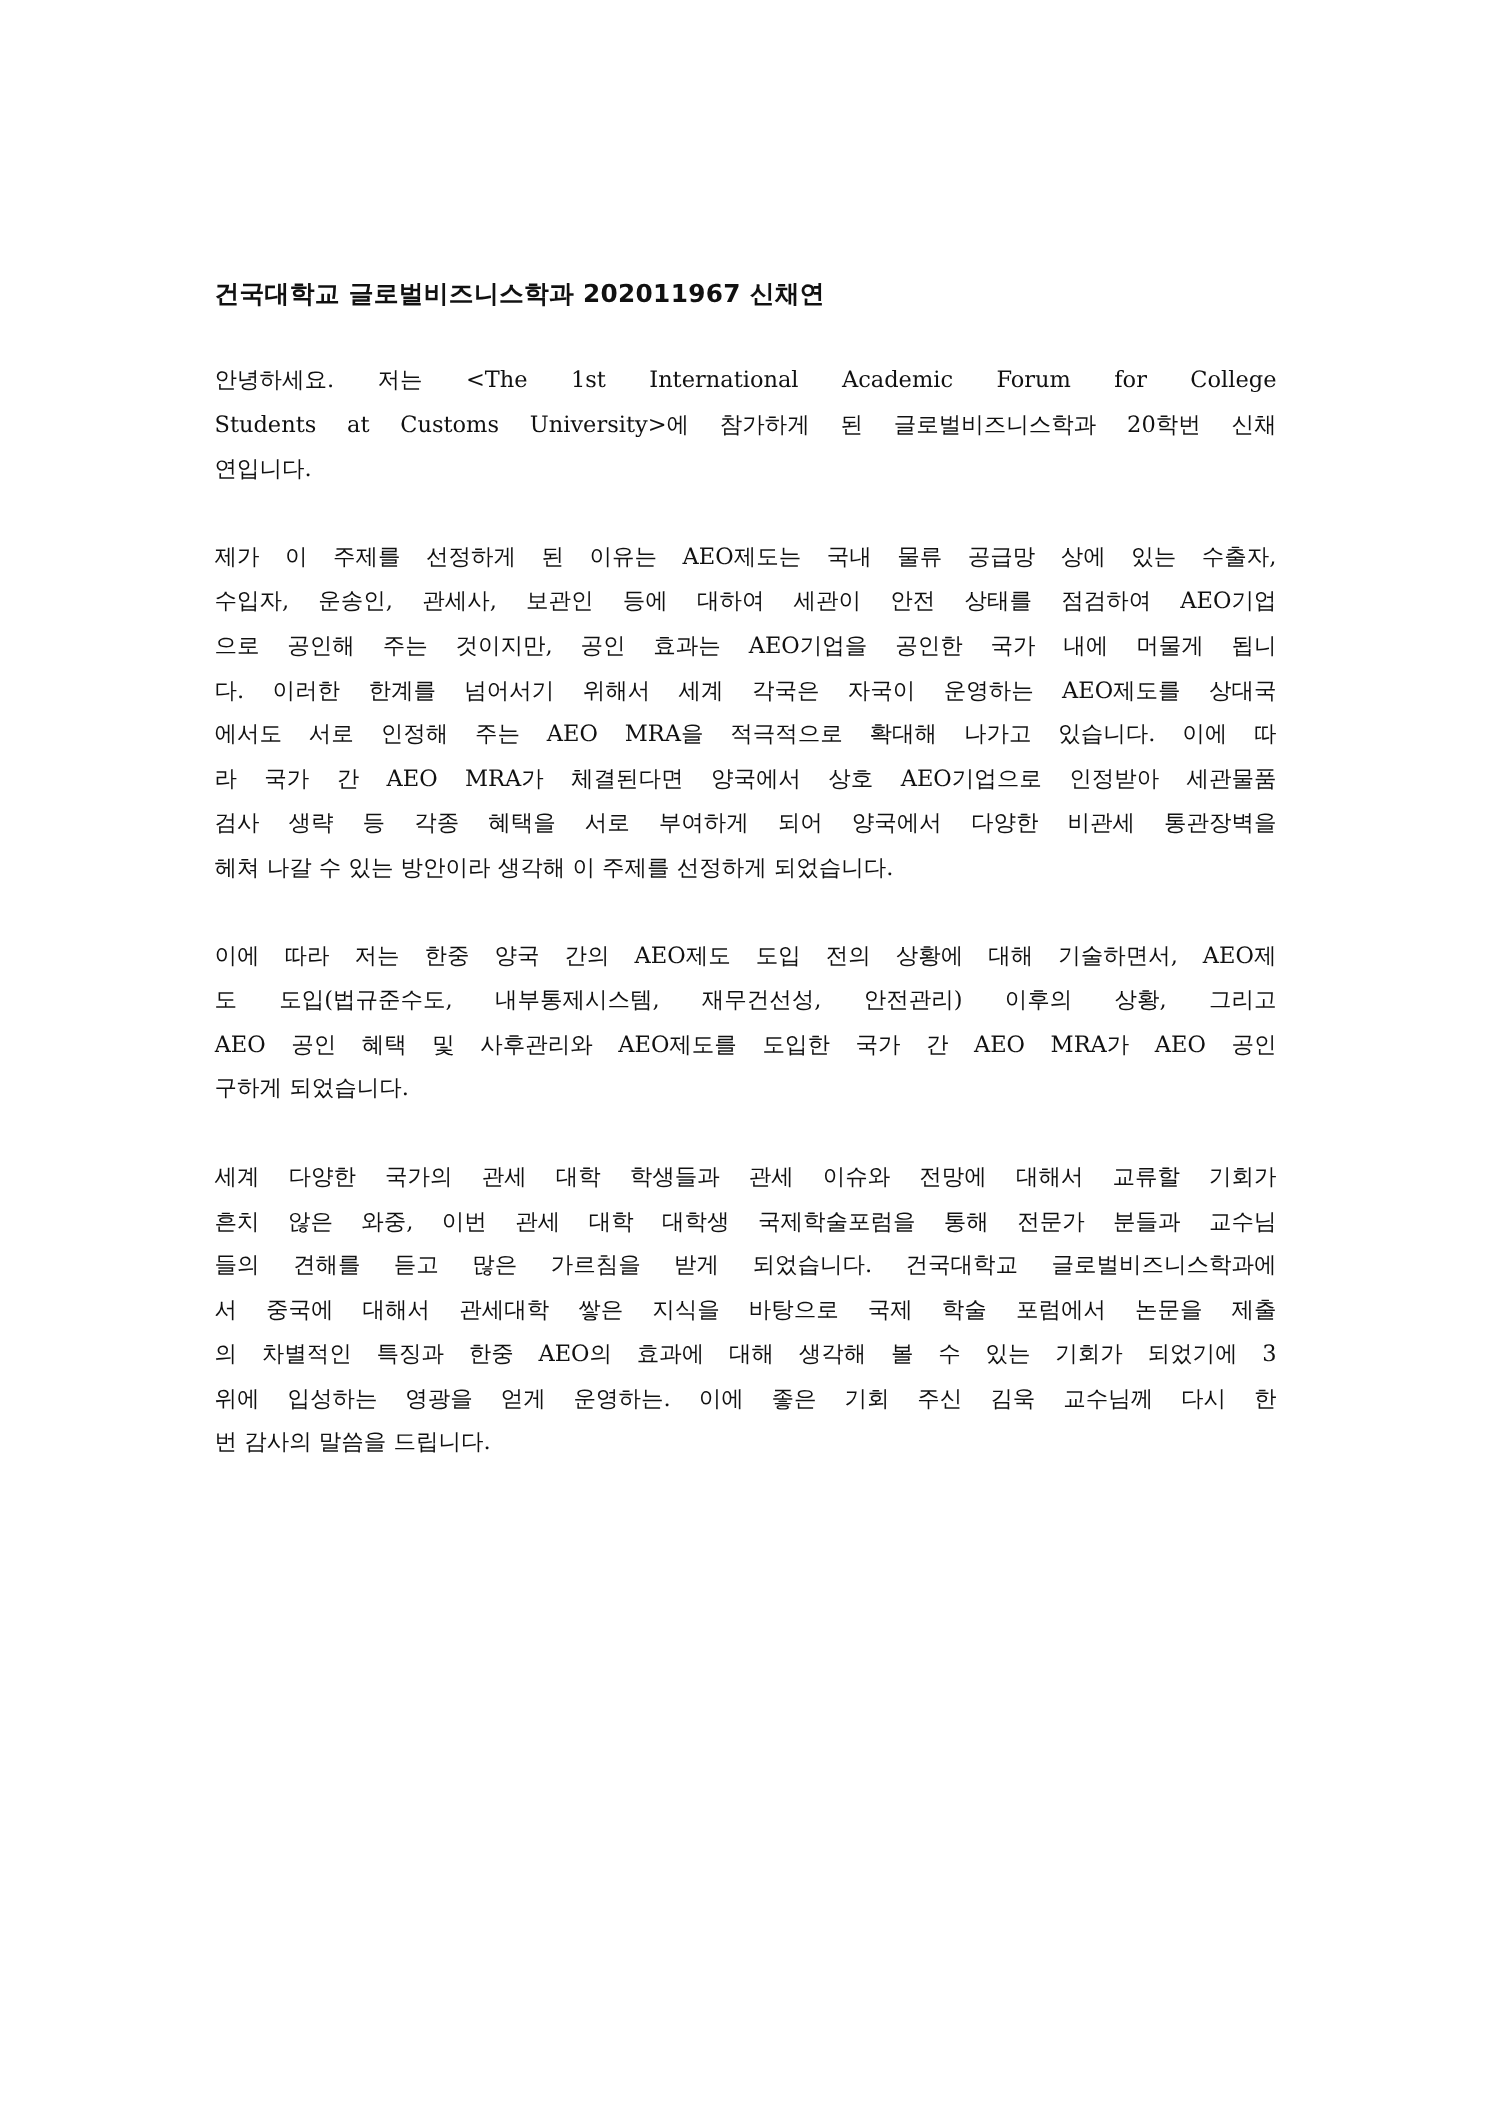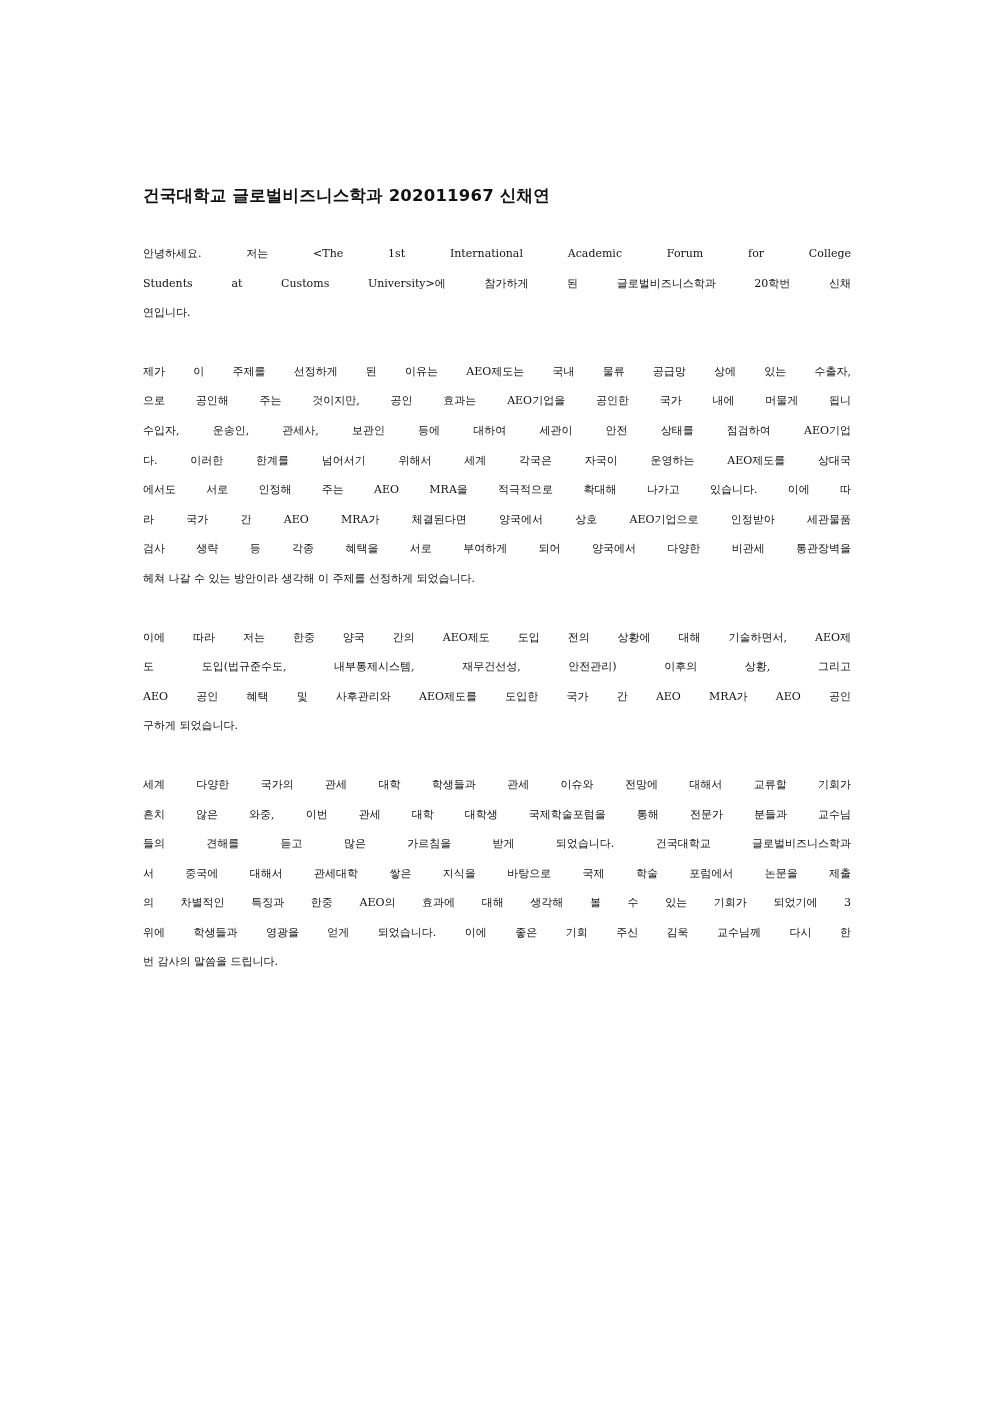--- a/index.html
+++ b/index.html
@@ -3,54 +3,54 @@
 <meta charset="utf-8">
 <style>
   html, body { margin: 0; padding: 0; background: #ffffff; }
   body { width: 992px; height: 1403px; position: relative; overflow: hidden;
          font-family: "DejaVu Serif", "Liberation Serif", serif; color: #111; }
   .page { position: absolute; left: 143px; top: 160px; width: 708px; margin-top: 21px; }
   .title { font-family: "DejaVu Sans", "Liberation Sans", sans-serif; font-weight: bold;
            font-size: 16.5px; line-height: 30px; height: 30px; margin-bottom: 28px;
            letter-spacing: 0.2px; }
   .para { margin-bottom: 29px; }
-  .line { font-size: 11px; line-height: 29.6px; height: 29.6px; white-space: nowrap;
+  .line { font-size: 15px; line-height: 29.6px; height: 29.6px; white-space: nowrap;
           text-align: justify; text-align-last: justify; overflow: hidden; }
   .line.last { text-align-last: left; }
 </style>
 </head>
 <body>
 
 <div class="page">
   <div class="title">건국대학교 글로벌비즈니스학과 202011967 신채연</div>
   <div id="paras">
       <div class="para">
         <div class="line">안녕하세요. 저는 &lt;The 1st International Academic Forum for College</div>
         <div class="line">Students at Customs University&gt;에 참가하게 된 글로벌비즈니스학과 20학번 신채</div>
         <div class="line last">연입니다.</div>
       </div>
       <div class="para">
         <div class="line">제가 이 주제를 선정하게 된 이유는 AEO제도는 국내 물류 공급망 상에 있는 수출자,</div>
+        <div class="line">수입자, 운송인, 관세사, 보관인 등에 대하여 세관이 안전 상태를 점검하여 AEO기업</div>
         <div class="line">으로 공인해 주는 것이지만, 공인 효과는 AEO기업을 공인한 국가 내에 머물게 됩니</div>
-        <div class="line">수입자, 운송인, 관세사, 보관인 등에 대하여 세관이 안전 상태를 점검하여 AEO기업</div>
         <div class="line">다. 이러한 한계를 넘어서기 위해서 세계 각국은 자국이 운영하는 AEO제도를 상대국</div>
         <div class="line">에서도 서로 인정해 주는 AEO MRA을 적극적으로 확대해 나가고 있습니다. 이에 따</div>
         <div class="line">라 국가 간 AEO MRA가 체결된다면 양국에서 상호 AEO기업으로 인정받아 세관물품</div>
         <div class="line">검사 생략 등 각종 혜택을 서로 부여하게 되어 양국에서 다양한 비관세 통관장벽을</div>
         <div class="line last">헤쳐 나갈 수 있는 방안이라 생각해 이 주제를 선정하게 되었습니다.</div>
       </div>
       <div class="para">
         <div class="line">이에 따라 저는 한중 양국 간의 AEO제도 도입 전의 상황에 대해 기술하면서, AEO제</div>
         <div class="line">도 도입(법규준수도, 내부통제시스템, 재무건선성, 안전관리) 이후의 상황, 그리고</div>
         <div class="line">AEO 공인 혜택 및 사후관리와 AEO제도를 도입한 국가 간 AEO MRA가 AEO 공인</div>
         <div class="line last">구하게 되었습니다.</div>
       </div>
       <div class="para">
         <div class="line">세계 다양한 국가의 관세 대학 학생들과 관세 이슈와 전망에 대해서 교류할 기회가</div>
         <div class="line">흔치 않은 와중, 이번 관세 대학 대학생 국제학술포럼을 통해 전문가 분들과 교수님</div>
-        <div class="line">들의 견해를 듣고 많은 가르침을 받게 되었습니다. 건국대학교 글로벌비즈니스학과</div>
+        <div class="line">들의 견해를 듣고 많은 가르침을 받게 되었습니다. 건국대학교 글로벌비즈니스학과에</div>
         <div class="line">서 중국에 대해서 관세대학 쌓은 지식을 바탕으로 국제 학술 포럼에서 논문을 제출</div>
         <div class="line">의 차별적인 특징과 한중 AEO의 효과에 대해 생각해 볼 수 있는 기회가 되었기에 3</div>
-        <div class="line">위에 학생들과 영광을 얻게 되었습니다. 이에 좋은 기회 주신 김욱 교수님께 다시 한</div>
+        <div class="line">위에 입성하는 영광을 얻게 운영하는. 이에 좋은 기회 주신 김욱 교수님께 다시 한</div>
         <div class="line last">번 감사의 말씀을 드립니다.</div>
       </div>
     </div>
 </div>
 
 </body></html>

